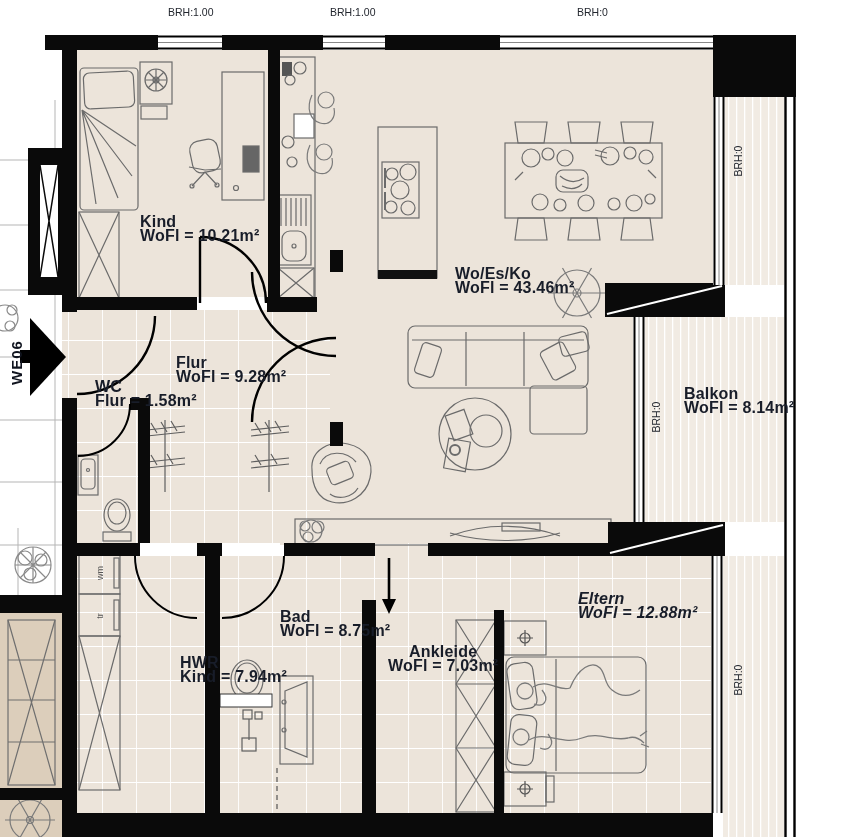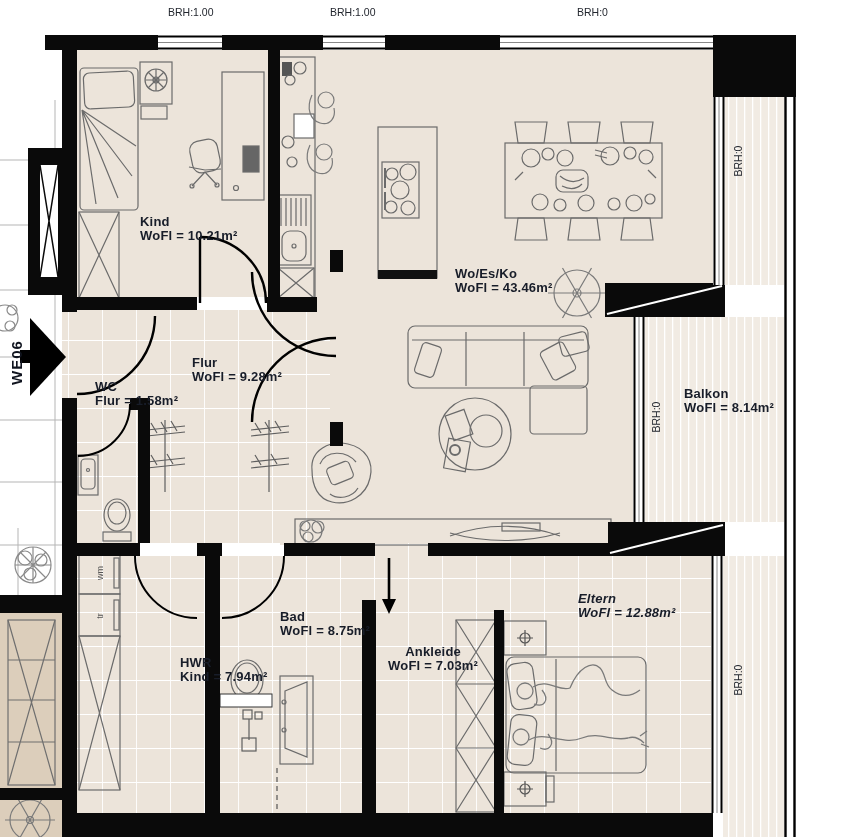--- a/index.html
+++ b/index.html
@@ -1,19 +1,19 @@
 <!DOCTYPE html>
 <html><head>
 <meta charset="utf-8">
 <style>
   html,body{margin:0;padding:0;background:#ffffff;}
   #stage{position:relative;width:856px;height:837px;background:#fff;overflow:hidden;
          font-family:"Liberation Sans",sans-serif;}
   #planSvg{position:absolute;left:0;top:0;}
-  .lbl{position:absolute;font-weight:bold;font-size:13px;line-height:13.5px;
+  .lbl{position:absolute;font-weight:bold;font-size:16px;line-height:13.5px;
        color:#181d29;white-space:nowrap;letter-spacing:.2px;}
   .brh{position:absolute;font-weight:400;font-size:10.5px;color:#23272f;white-space:nowrap;}
   .vrot{transform:rotate(-90deg);transform-origin:center;width:54px;text-align:center;}
   .unit{position:absolute;font-weight:bold;font-size:15px;color:#10141f;letter-spacing:1px;
         transform:rotate(-90deg);transform-origin:center;width:54px;text-align:center;}
   svg text.appl{font-family:"Liberation Sans",sans-serif;font-size:9px;fill:#555;}
 </style>
 </head>
 <body>
 
@@ -406,21 +406,21 @@
 <div class="unit" style="left:-11px;top:354px;">WE06</div>
 
 <div class="lbl" style="left:140px;top:215px;">
   <div>Kind</div>
   <div>WoFl = 10.21m²</div>
 </div>
 <div class="lbl" style="left:455px;top:267px;">
   <div>Wo/Es/Ko</div>
   <div>WoFl = 43.46m²</div>
 </div>
-<div class="lbl" style="left:192px;top:356px;">
+<div class="lbl" style="left:176px;top:356px;">
   <div>Flur</div>
   <div>WoFl = 9.28m²</div>
 </div>
 <div class="lbl" style="left:95px;top:380px;">
   <div>WC</div>
   <div>Flur = 1.58m²</div>
 </div>
 <div class="lbl" style="left:684px;top:387px;">
   <div>Balkon</div>
   <div>WoFl = 8.14m²</div>

